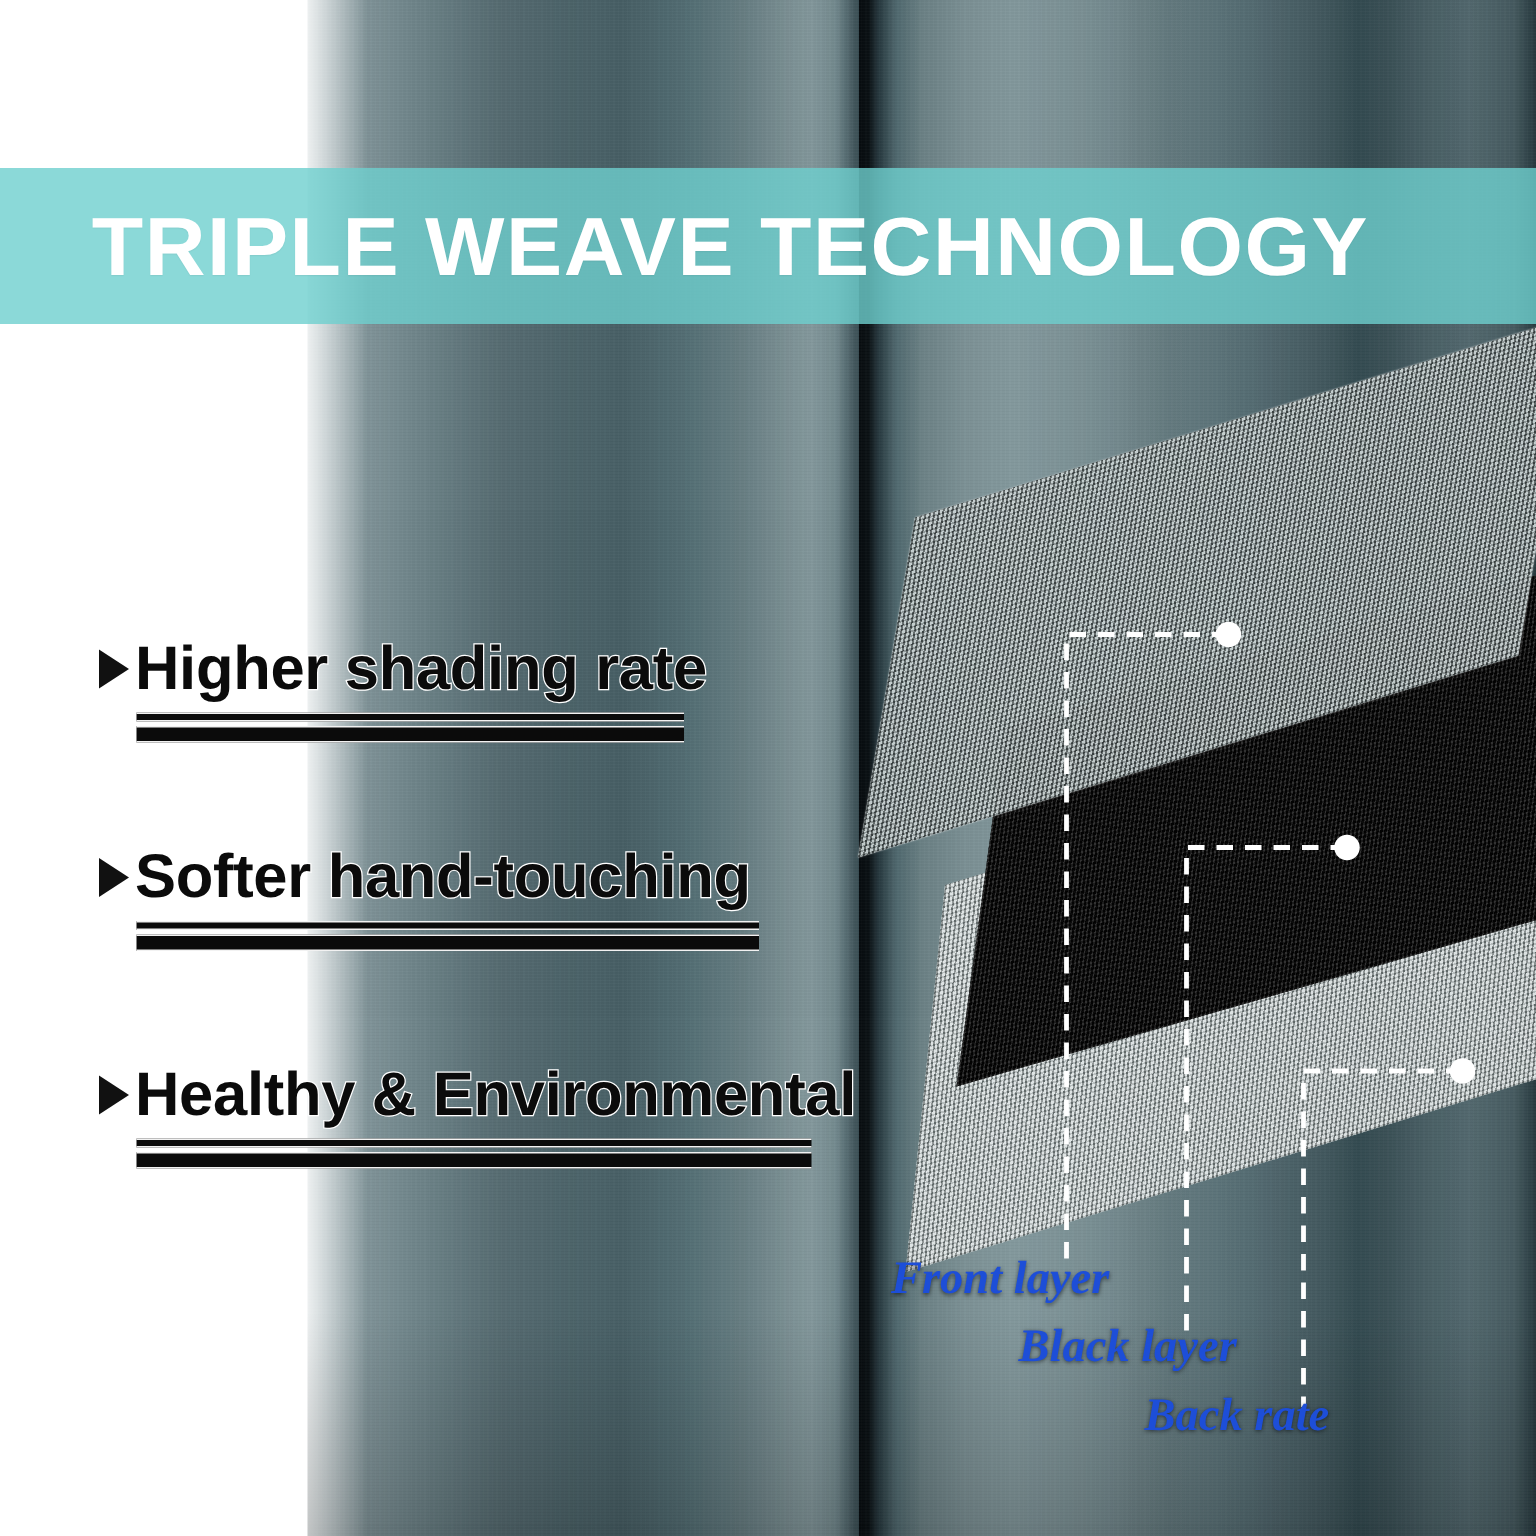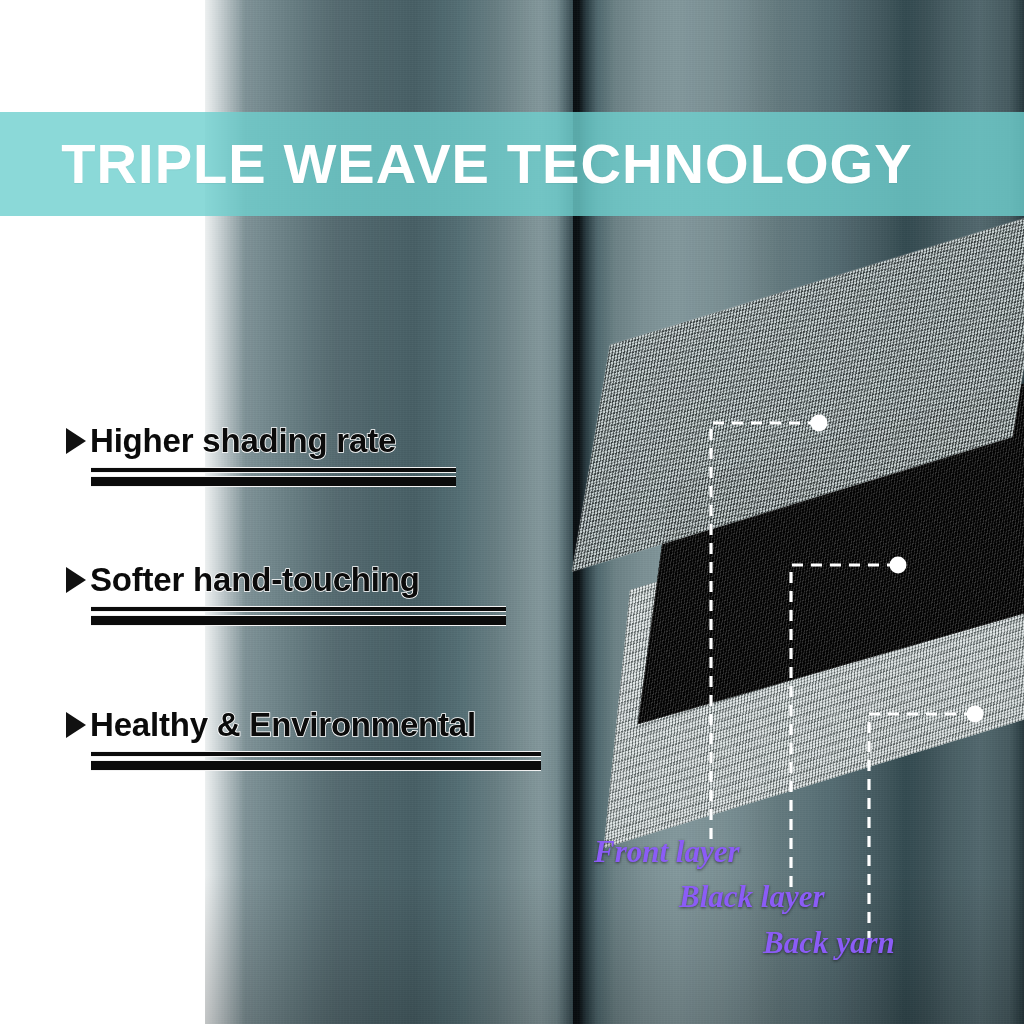--- a/index.html
+++ b/index.html
@@ -122,21 +122,21 @@
     border-left:20px solid #111111;
     border-top:13px solid transparent;
     border-bottom:13px solid transparent;
     flex:0 0 auto;
     margin-right:4px;
     filter:drop-shadow(0 0 1px rgba(255,255,255,0.9));
   }
   .feature-text{
     font-family:"Liberation Sans",sans-serif;
     font-weight:700;
-    font-size:33px;
+    font-size:41px;
     line-height:1.05;
     color:#0b0b0b;
     white-space:nowrap;
     letter-spacing:-0.2px;
     -webkit-text-stroke:1.6px #ffffff;
     paint-order:stroke fill;
   }
   .rule{position:relative;margin-top:8px;margin-left:25px;}
   .rule-thin{
     height:4px;background:#0b0b0b;
@@ -172,21 +172,21 @@
       repeating-linear-gradient(90deg, rgba(0,0,0,0.30) 0 1.3px, rgba(255,255,255,0.42) 1.3px 3.0px),
       repeating-linear-gradient(0deg,  rgba(0,0,0,0.24) 0 1.2px, rgba(255,255,255,0.38) 1.2px 2.9px);
   }
 
   
   .callout-svg{position:absolute;left:0;top:0;width:1024px;height:1024px;pointer-events:none;}
   .callout-label{
     position:absolute;
     font-family:"Liberation Serif",serif;
     font-weight:700;font-style:italic;
-    font-size:31px;color:#8b5cf6;
+    font-size:31px;color:#1d4ed8;
     white-space:nowrap;
     text-shadow:0 1px 3px rgba(0,0,0,0.55);
   }
 </style>
 </head>
 <body>
 
 <div id="stage">
 
   <div class="curtain"></div>
@@ -218,21 +218,21 @@
     </g>
     <g fill="#ffffff">
       <circle cx="819" cy="423" r="8.5"></circle>
       <circle cx="898" cy="565" r="8.5"></circle>
       <circle cx="975" cy="714" r="8.5"></circle>
     </g>
   </svg>
 
   <span class="callout-label" style="left:594px;top:834px;">Front layer</span>
   <span class="callout-label" style="left:679px;top:879px;">Black layer</span>
-  <span class="callout-label" style="left:763px;top:925px;">Back yarn</span>
+  <span class="callout-label" style="left:763px;top:925px;">Back rate</span>
 
   <div class="banner">
     <div class="banner-title">TRIPLE WEAVE TECHNOLOGY</div>
   </div>
 
   <div class="features">
 
     <div class="feature" style="top:424px;">
       <div class="feature-row">
         <span class="tri-icon"></span>

